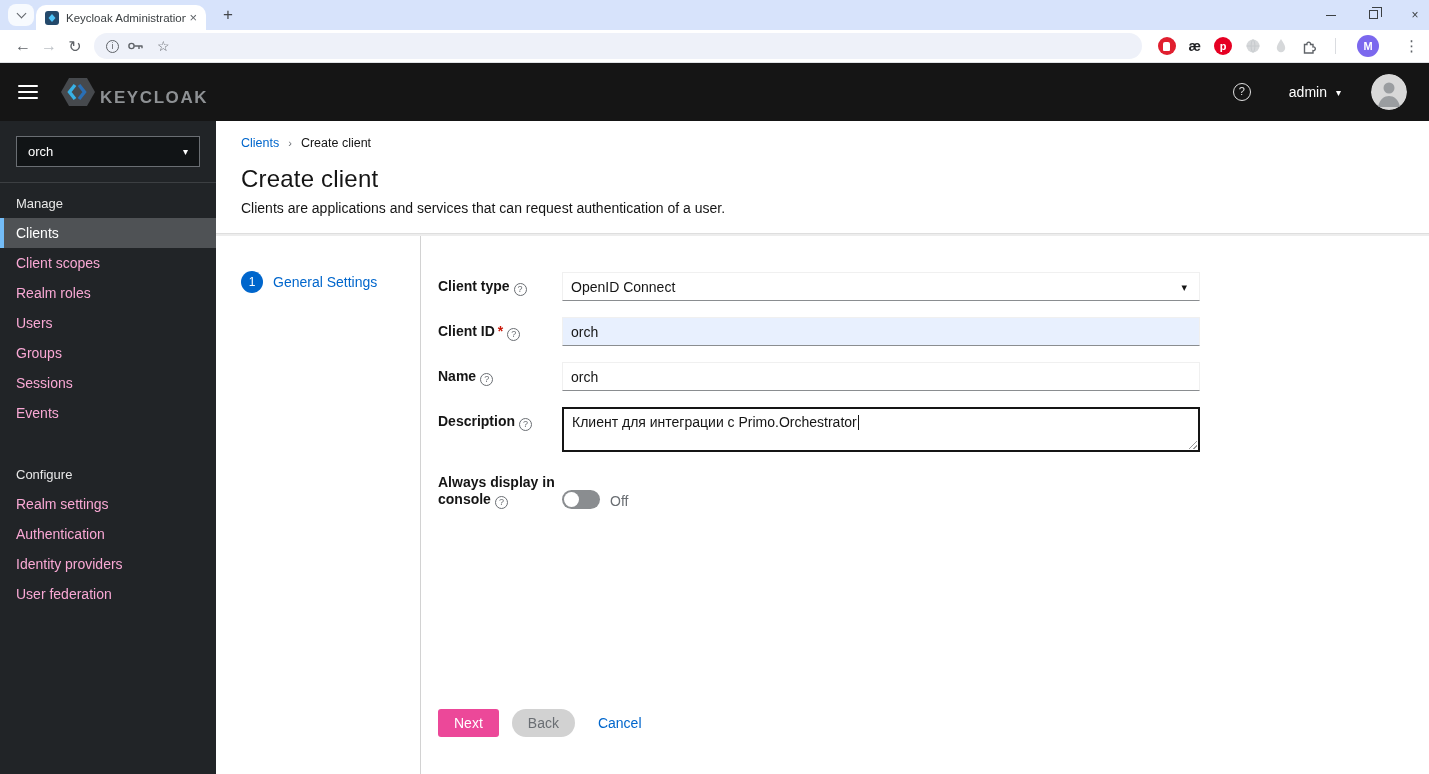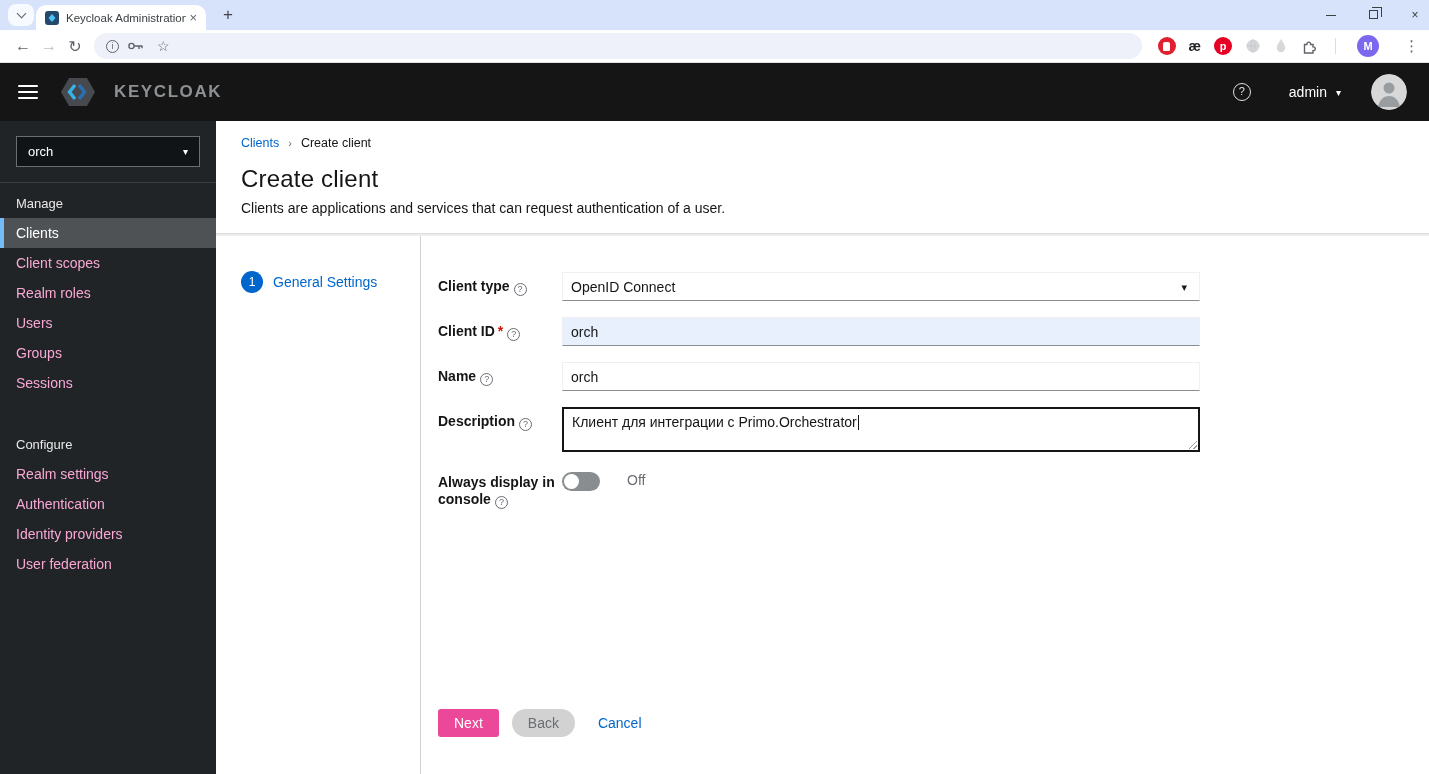--- a/index.html
+++ b/index.html
@@ -35,21 +35,21 @@
   .ext-p { background:#e60023; color:#fff; font-size:11px; font-weight:bold; }
   .ext-dim { opacity:.55; cursor:pointer; }
   .sep-bar { width:1px; height:16px; background:#dadce0; margin:0 4px; }
   .profile-badge { width:22px; height:22px; border-radius:50%; background:#7b68ee; color:#fff; font-size:11px; font-weight:bold; display:flex; align-items:center; justify-content:center; cursor:pointer; margin-left:4px; }
   .menu-dots { font-size:15px; color:#5f6368; margin-left:12px; cursor:pointer; }
 
   
   .masthead { position:absolute; left:0; top:63px; width:1429px; height:58px; background:#151515; display:flex; align-items:center; padding:0 22px 0 18px; }
   .hamburger { width:20px; cursor:pointer; margin-right:22px; }
   .hamburger div { height:2.5px; background:#fff; margin:3.5px 0; border-radius:1px; }
-  .brand { display:flex; align-items:center; gap:18px; cursor:pointer; }
+  .brand { display:flex; align-items:flex-end; gap:4px; cursor:pointer; }
   .brand-word { font-size:17px; font-weight:bold; color:#8e9194; letter-spacing:1.6px; }
   .mast-spacer { flex:1; }
   .help-icon { width:18px; height:18px; border:1.5px solid #e0e0e0; border-radius:50%; color:#e0e0e0; font-size:11px; line-height:15px; text-align:center; cursor:pointer; margin-right:38px; }
   .user-menu { display:flex; align-items:center; gap:9px; color:#fff; font-size:14px; cursor:pointer; margin-right:30px; }
   .caret-down { font-size:10px; color:#fff; }
   .mast-avatar { width:36px; height:36px; border-radius:50%; overflow:hidden; cursor:pointer; }
 
   
   .app { position:absolute; left:0; top:121px; width:1429px; height:653px; display:flex; }
 
@@ -85,21 +85,21 @@
   .qicon { display:inline-block; width:13px; height:13px; border:1px solid #6a6e73; border-radius:50%; color:#6a6e73; font-size:9px; line-height:11px; text-align:center; font-weight:normal; vertical-align:-1px; margin-left:4px; cursor:pointer; }
   .req { color:#c9190b; font-weight:bold; margin-left:3px; }
   .fctrl { width:638px; position:relative; }
   .pf-input { width:100%; height:29px; border:1px solid #f0f0f0; border-bottom:1px solid #8a8d90; background:#fff; font-size:14px; color:#151515; padding:0 8px; font-family:"Liberation Sans", sans-serif; outline:none; }
   .pf-input.autofill { background:#e8f0fe; }
   .pf-select { width:100%; height:29px; border:1px solid #f0f0f0; border-bottom:1px solid #8a8d90; background:#fff; font-size:14px; color:#151515; padding:0 26px 0 8px; display:flex; align-items:center; cursor:pointer; }
   .select-caret { position:absolute; right:13px; top:9px; font-size:11px; color:#151515; }
   .pf-textarea { width:100%; height:45px; border:2px solid #151515; background:#fff; font-size:14px; color:#151515; padding:5px 8px; position:relative; cursor:text; }
   .text-caret { display:inline-block; width:1px; height:15px; background:#151515; vertical-align:-3px; margin-left:1px; }
   .resize-handle { position:absolute; right:1px; bottom:1px; width:9px; height:9px; background:repeating-linear-gradient(-45deg, transparent, transparent 2px, #9a9a9a 2px, #9a9a9a 3px); clip-path:polygon(100% 0, 100% 100%, 0 100%); cursor:nwse-resize; }
-  .toggle-row { display:flex; align-items:flex-start; gap:27px; padding-top:4px; }
+  .toggle-row { display:flex; align-items:flex-end; gap:10px; padding-top:4px; }
   .toggle { width:38px; height:19px; border-radius:10px; background:#8a8d90; position:relative; cursor:pointer; flex:none; }
   .toggle-knob { position:absolute; left:2px; top:2px; width:15px; height:15px; border-radius:50%; background:#fff; }
   .toggle-state { font-size:14px; color:#6a6e73; }
 
   .actions { margin-top:auto; padding-bottom:37px; display:flex; align-items:center; gap:13px; }
   .btn { font-size:14px; padding:6px 16px; border:none; border-radius:3px; cursor:pointer; font-family:"Liberation Sans", sans-serif; }
   .btn-primary { background:#ec4899; color:#fff; }
   .btn-disabled { background:#d2d2d2; color:#6a6e73; cursor:default;border-radius:14px; }
   .link-btn { color:#0066cc; font-size:14px; margin-left:10px; cursor:pointer; text-decoration:none; }
 </style>
@@ -200,20 +200,21 @@
     </div>
     <div class="sidebar-divider"></div>
 
     <div class="section-label">Manage</div>
     <div class="nav-item active">Clients</div>
     <div class="nav-item">Client scopes</div>
     <div class="nav-item">Realm roles</div>
     <div class="nav-item">Users</div>
     <div class="nav-item">Groups</div>
     <div class="nav-item">Sessions</div>
+    <div class="nav-item">Events</div>
 
     <div class="section-label configure-gap">Configure</div>
     <div class="nav-item">Realm settings</div>
     <div class="nav-item">Authentication</div>
     <div class="nav-item">Identity providers</div>
     <div class="nav-item">User federation</div>
   </div>
 
   <div class="main">
     <div class="page-head">

